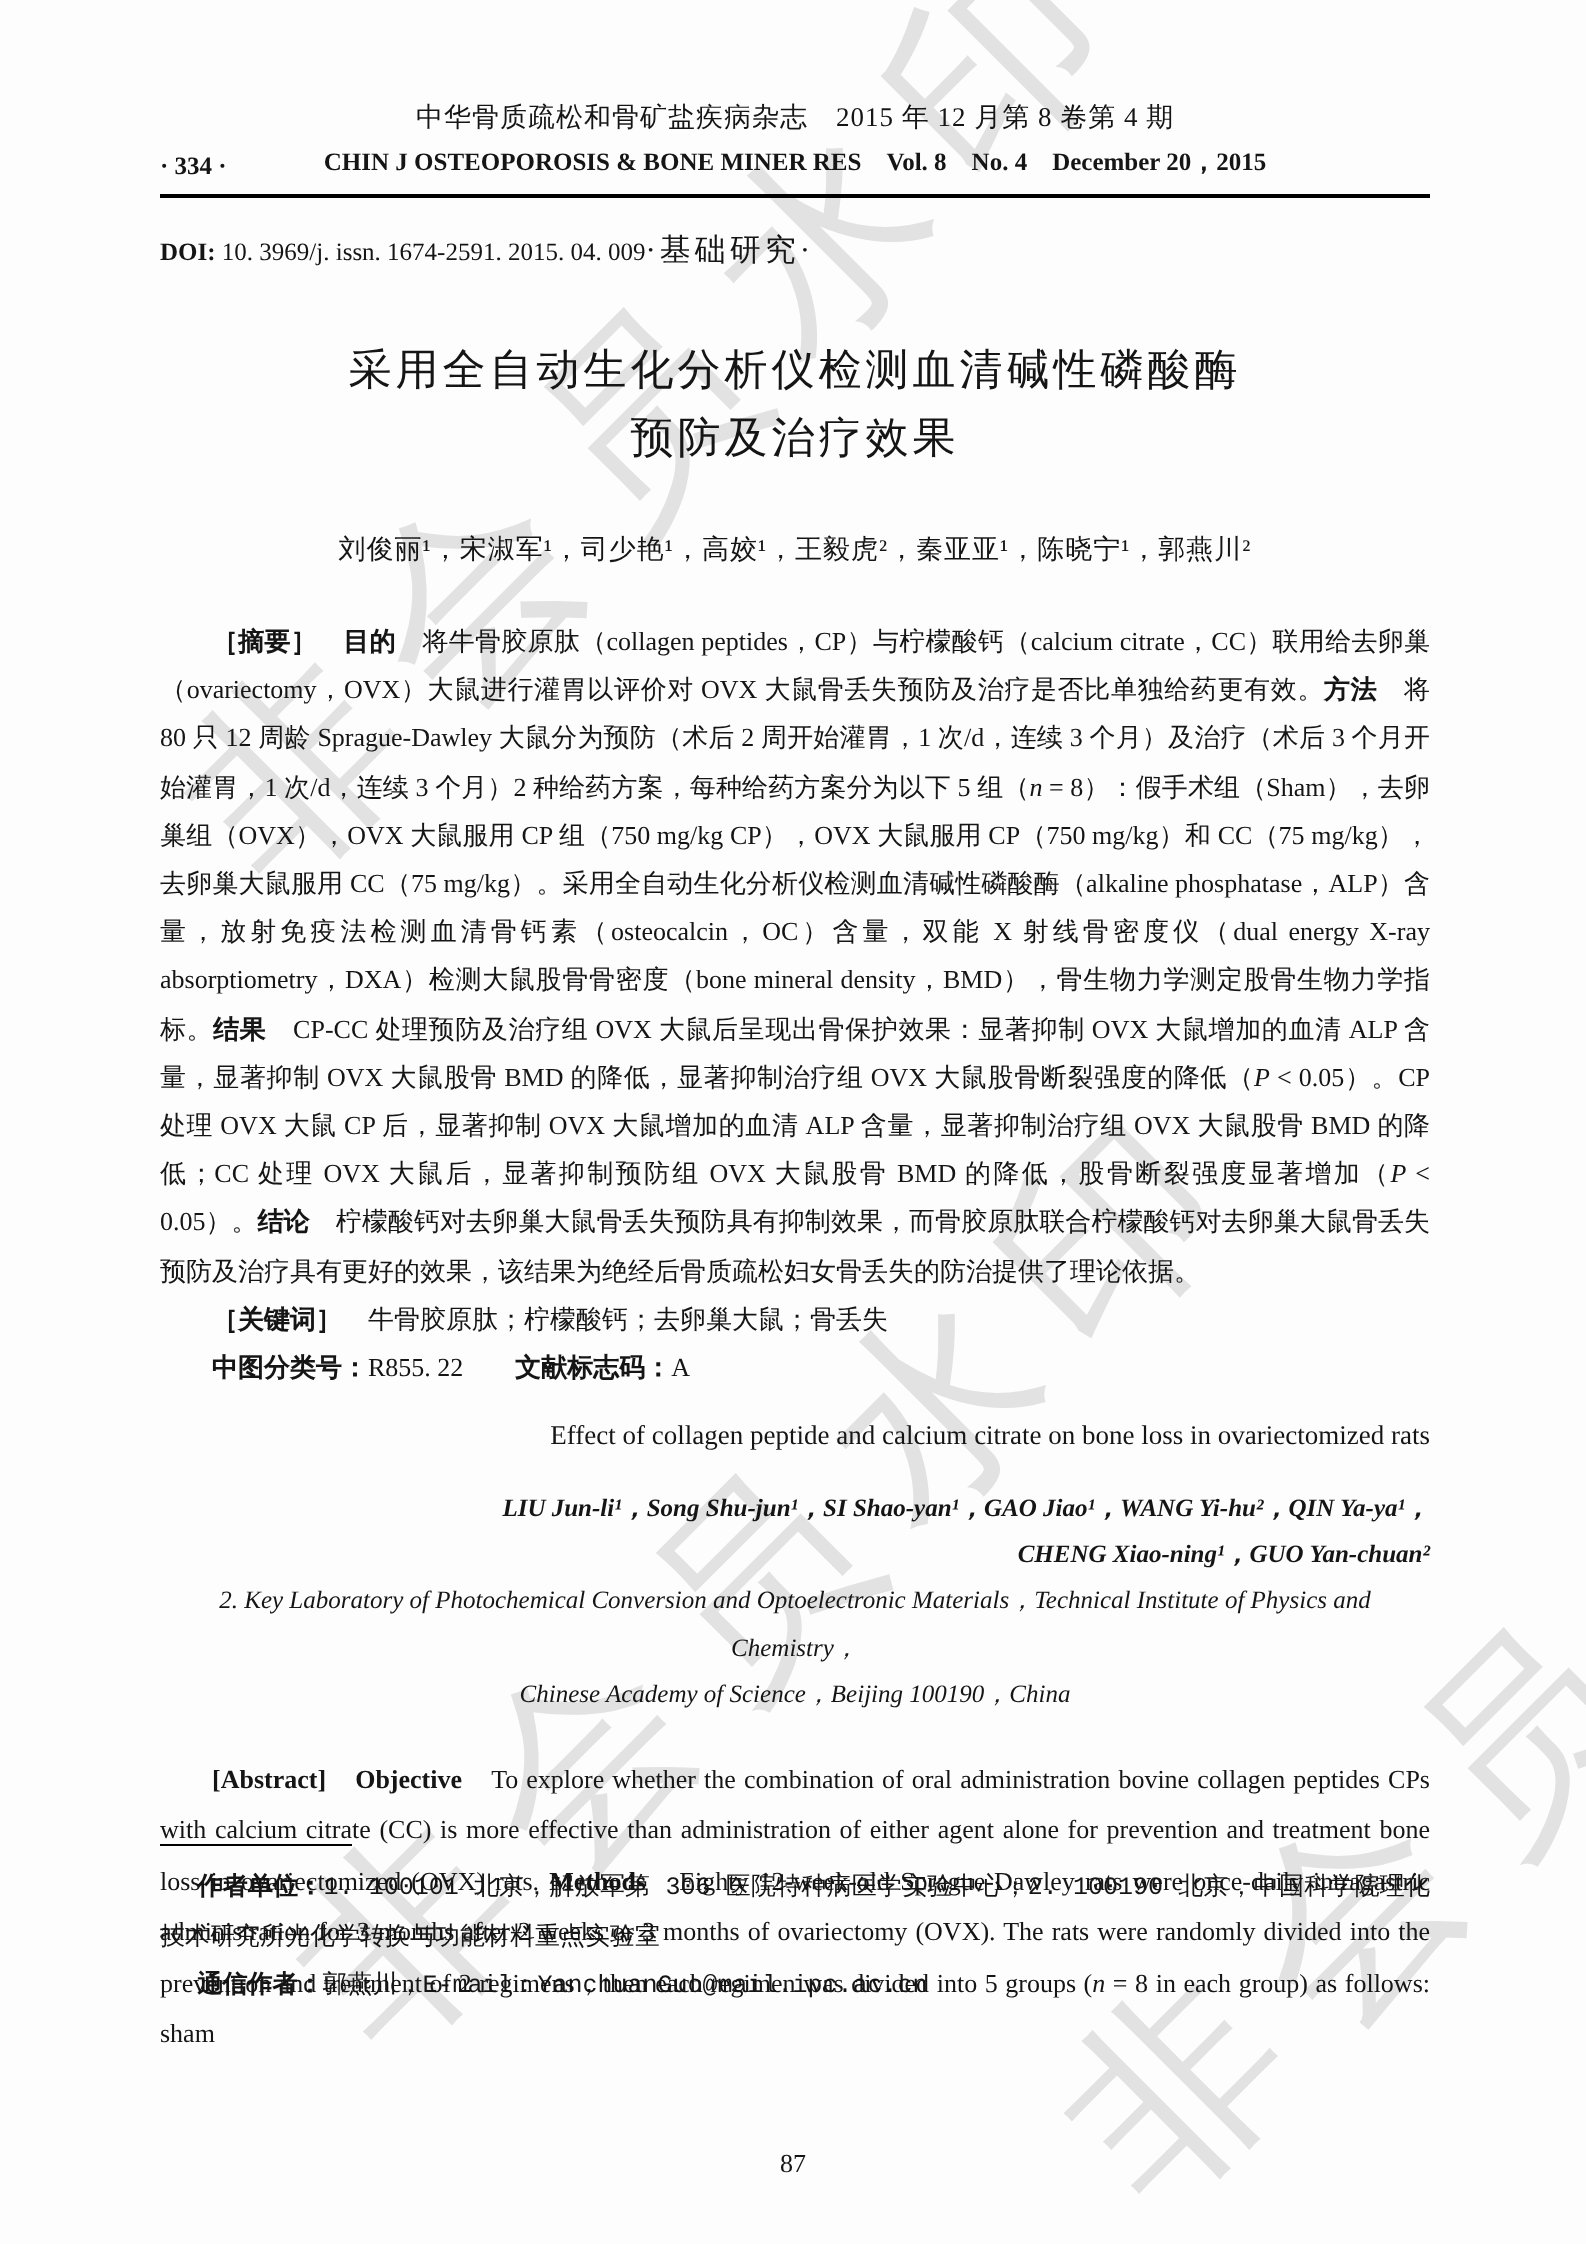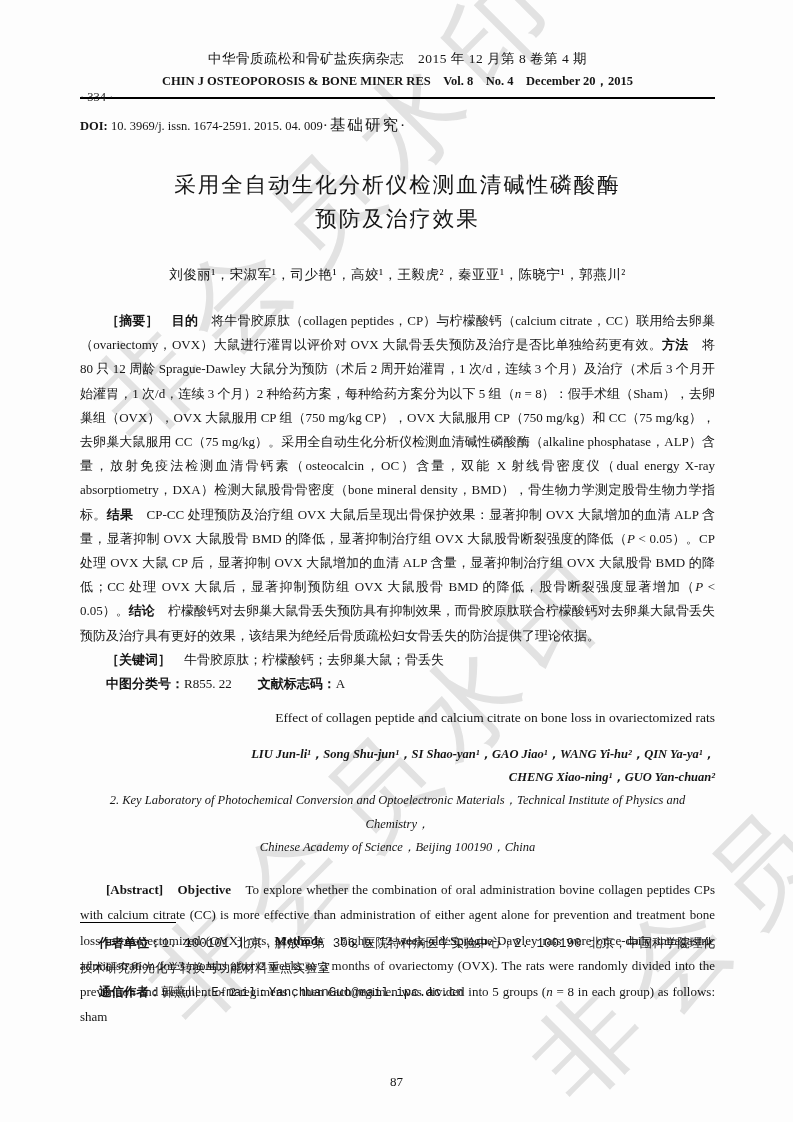--- a/index.html
+++ b/index.html
@@ -22,21 +22,21 @@
     transform-origin:0 50%; transform:rotate(-45deg);
     pointer-events:none;
   }
   .wm-a { left:112px; top:352px; }
   .wm-b { left:168px; top:935px; }
   .wm-c { left:552px; top:1012px; }
 
   
   .hdr-cn { text-align:center; font-size:13.5px; letter-spacing:0.5px; }
   .hdr-row { position:relative; text-align:center; font-size:12.5px; margin-top:5px; font-weight:bold; }
-  .page-no-left { position:absolute; left:0; top:17px; font-weight:normal; font-size:12.5px; }
+  .page-no-left { position:absolute; left:0; top:3px; font-weight:bold; font-size:12.5px; }
   .hdr-rule { border-bottom:2px solid #000; margin-top:7px; }
 
   .doi-row { display:flex; justify-content:flex-start; align-items:baseline; margin-top:16px; }
   .doi { font-size:12.5px; }
   .doi .lbl { font-weight:bold; }
   .section-badge { font-size:15.5px; letter-spacing:2px; }
 
   .title { margin-top:32px; text-align:center; font-size:21.5px; line-height:34px; letter-spacing:2px; }
 
   .authors-cn { margin-top:30px; text-align:center; font-size:13.5px; letter-spacing:0.5px; }

